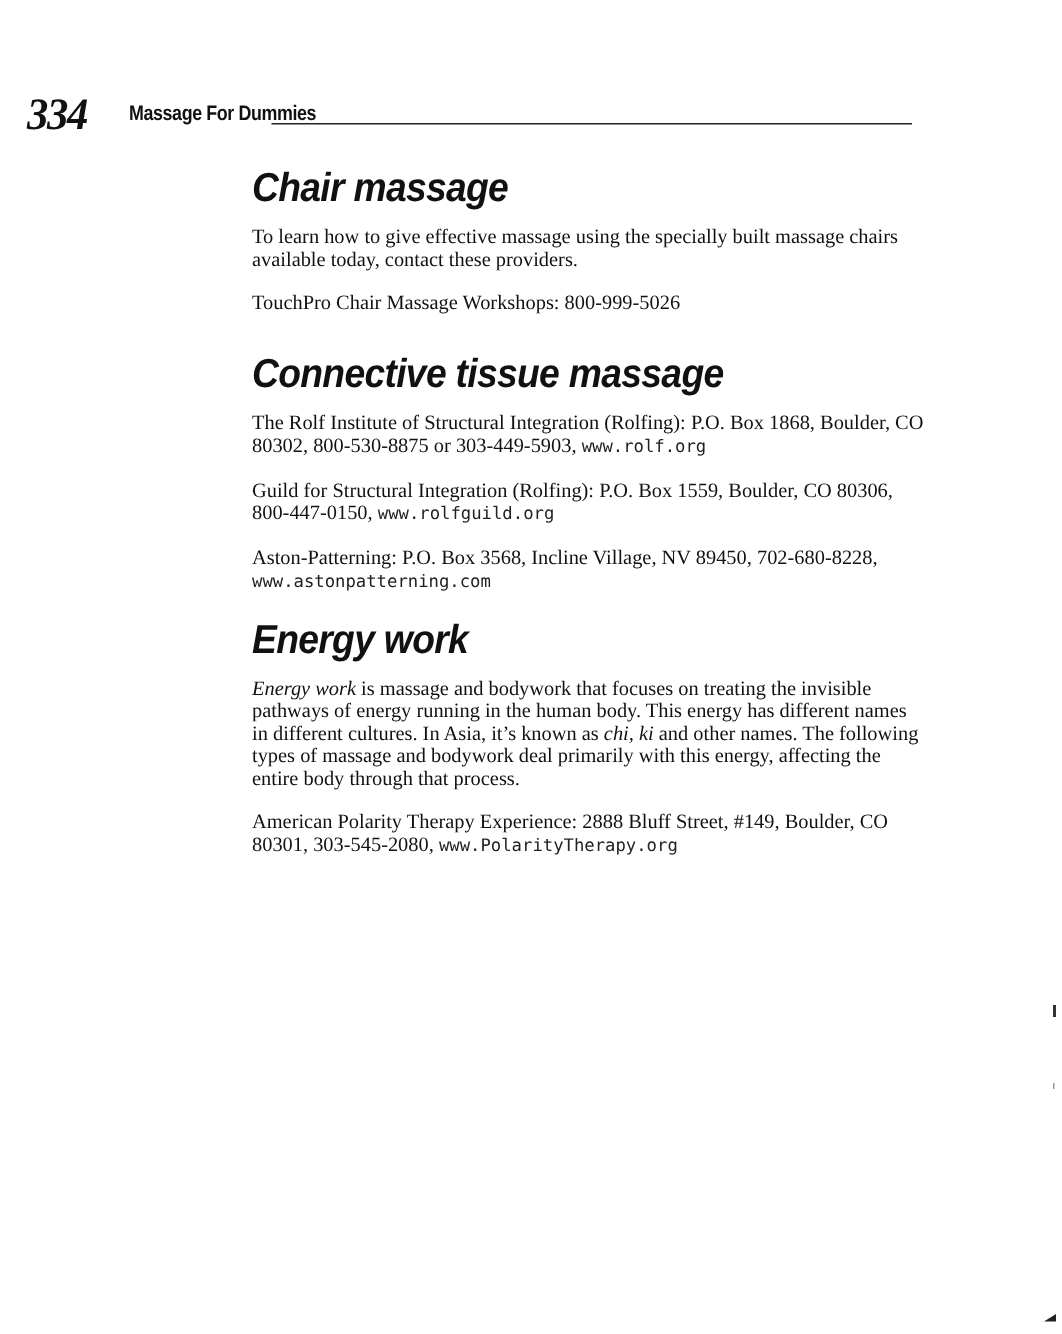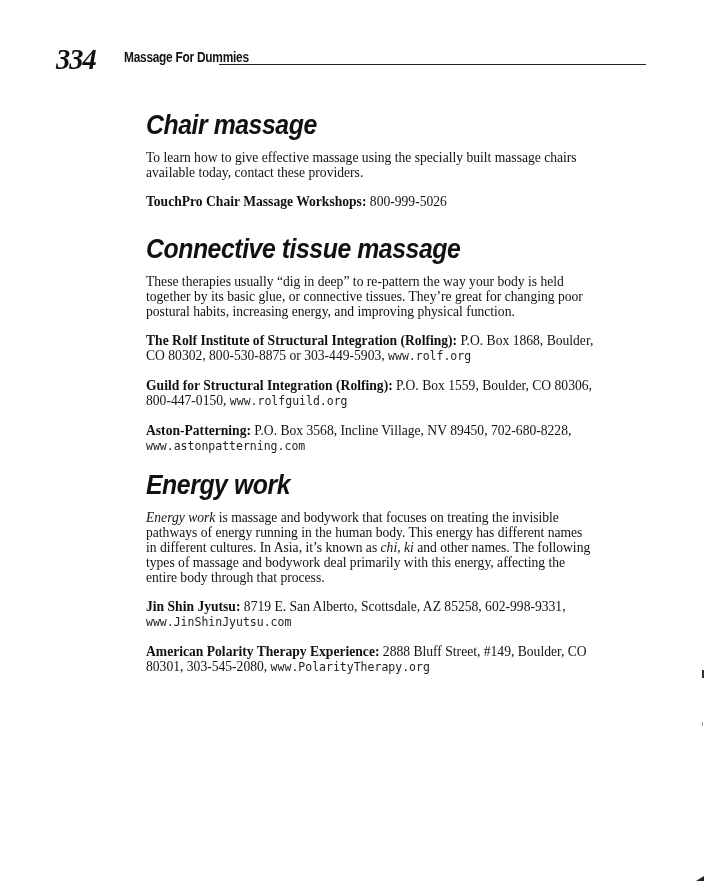--- a/index.html
+++ b/index.html
@@ -10,25 +10,24 @@
     body {
       width: 708px;
       height: 889px;
       position: relative;
       overflow: hidden;
       color: #111111;
       font-family: "DejaVu Serif", "Liberation Serif", serif;
     }
     .page-header {
       position: absolute;
-      top: 44px;
+      top: 62px;
       left: 18px;
       width: 590px;
       height: 30px;
-      margin-left: 38px;
     }
     .page-number {
       position: absolute;
       left: 0;
       top: 0;
       font-family: "Liberation Serif", serif;
       font-style: italic;
       font-weight: bold;
       font-size: 30px;
       letter-spacing: -1px;
@@ -51,21 +50,21 @@
     .header-rule {
       position: absolute;
       left: 163px;
       right: 0;
       top: 20px;
       height: 0;
       border-top: 1.3px solid #222;
     }
     .content {
       position: absolute;
-      left: 146px;
+      left: 168px;
       top: 108px;
       width: 450px;
     }
     .section-title {
       font-family: "Liberation Sans", sans-serif;
       font-style: italic;
       font-weight: bold;
       font-size: 27px;
       letter-spacing: -0.5px;
       margin: 0 0 8px 0;
@@ -74,21 +73,21 @@
       transform-origin: left;
       white-space: nowrap;
     }
     .para {
       font-family: "Liberation Serif", serif;
       font-size: 13.6px;
       line-height: 15px;
       margin: 0 0 14px 0;
     }
     .para .name {
-      font-weight: bold;
+      font-weight: normal;
     }
     .para .url {
       font-family: "DejaVu Sans Mono", "Liberation Mono", monospace;
       font-size: 11.5px;
       letter-spacing: 0;
       color: #222;
     }
     .para em {
       font-style: italic;
     }
@@ -125,41 +124,37 @@
   <div class="section chair">
     <h2 class="section-title">Chair massage</h2>
     <p class="para">To learn how to give effective massage using the specially built massage chairs available today, contact these providers.</p>
     <p class="para">
       <span class="name">TouchPro Chair Massage Workshops:</span><span> 800-999-5026</span>
     </p>
   </div>
 
   <div class="section connective">
     <h2 class="section-title">Connective tissue massage</h2>
-    <p class="para">These therapies usually “dig in deep” to re-pattern the way your body is held together by its basic glue, or connective tissues. They’re great for changing poor postural habits, increasing energy, and improving physical function.</p>
     <p class="para">
       <span class="name">The Rolf Institute of Structural Integration (Rolfing):</span><span> P.O. Box 1868, Boulder, CO 80302, 800-530-8875 or 303-449-5903, </span><span class="url">www.rolf.org</span>
     </p>
     <p class="para">
       <span class="name">Guild for Structural Integration (Rolfing):</span><span> P.O. Box 1559, Boulder, CO 80306, 800-447-0150, </span><span class="url">www.rolfguild.org</span>
     </p>
     <p class="para">
       <span class="name">Aston-Patterning:</span><span> P.O. Box 3568, Incline Village, NV 89450, 702-680-8228, </span><span class="url">www.astonpatterning.com</span>
     </p>
   </div>
 
   <div class="section energy">
     <h2 class="section-title">Energy work</h2>
     <p class="para">
       <em>Energy work</em><span> is massage and bodywork that focuses on treating the invisible pathways of energy running in the human body. This energy has different names in different cultures. In Asia, it’s known as </span><em>chi</em><span>, </span><em>ki</em><span> and other names. The following types of massage and bodywork deal primarily with this energy, affecting the entire body through that process.</span>
     </p>
     <p class="para">
-      <span class="name">Jin Shin Jyutsu:</span><span> 8719 E. San Alberto, Scottsdale, AZ 85258, 602-998-9331, </span><span class="url">www.JinShinJyutsu.com</span>
-    </p>
-    <p class="para">
       <span class="name">American Polarity Therapy Experience:</span><span> 2888 Bluff Street, #149, Boulder, CO 80301, 303-545-2080, </span><span class="url">www.PolarityTherapy.org</span>
     </p>
   </div>
 </div>
 
 <div class="edge-mark" style="left:702px; top:670px; width:2px; height:8px;"></div>
 <div class="edge-mark" style="left:702px; top:722px; width:1px; height:4px; background:#999;"></div>
 <div class="corner-mark"></div>
 
 </body></html>

